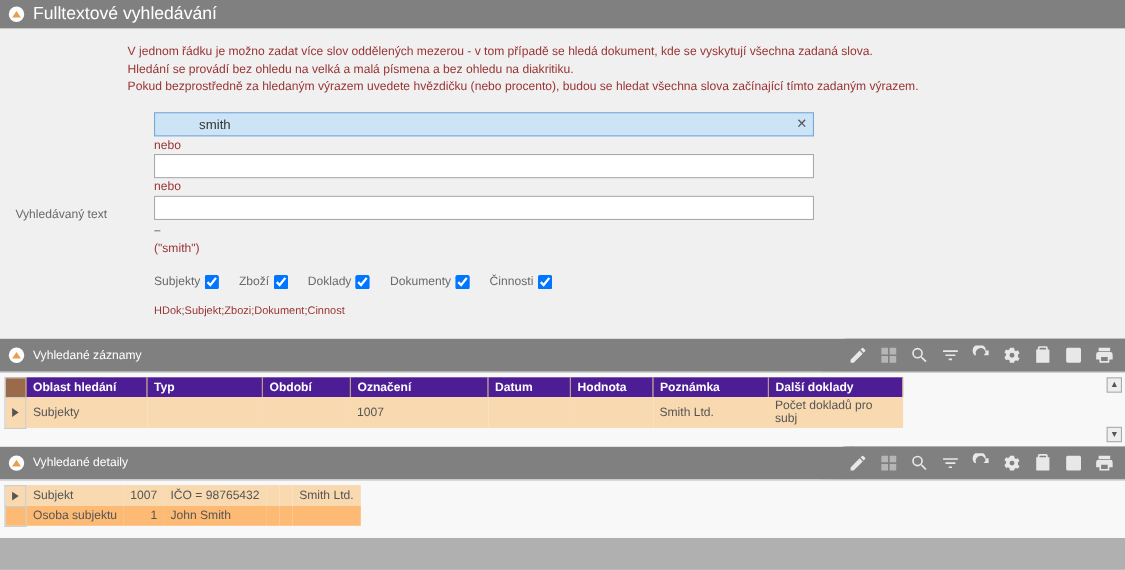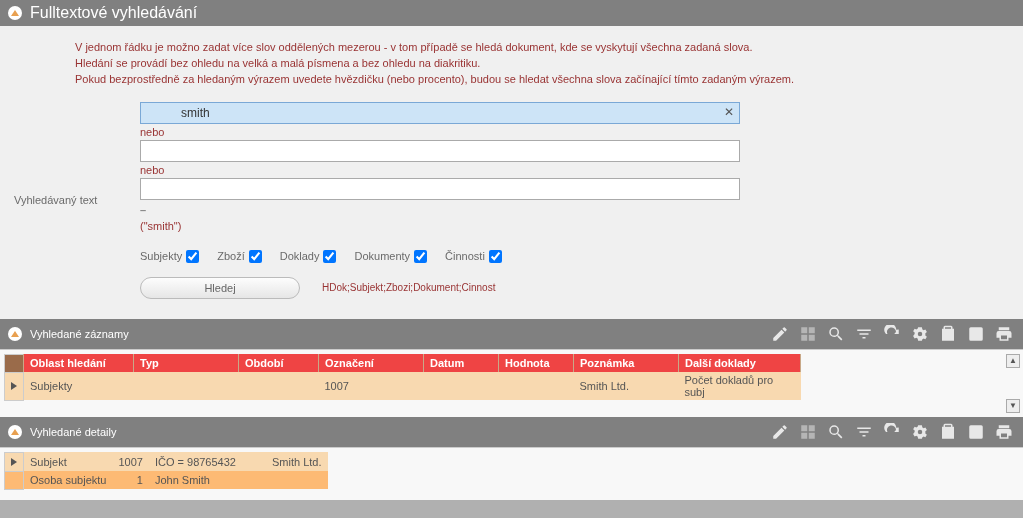--- a/index.html
+++ b/index.html
@@ -3,21 +3,21 @@
 <meta charset="utf-8">
 <style>
 * { box-sizing: border-box; margin: 0; padding: 0; }
 body { font-family: Tahoma, Arial, sans-serif; font-size: 11px; color: #5a5a5a; background: #b0b0b0; width: 1023px; }
 .panel { background: #f0f0f0; }
 .panel-header { background: #808080; color: #fff; padding: 4px 8px; display: flex; align-items: center; height: 26px; }
 .hdr-icon { width: 14px; height: 14px; border-radius: 50%; background: #fff; margin-right: 8px; display: inline-flex; align-items: center; justify-content: center; }
 .hdr-icon::after { content: ""; border-left: 4px solid transparent; border-right: 4px solid transparent; border-bottom: 6px solid #e8a050; }
 .panel-header .title { font-size: 16px; }
 .form-area { padding: 14px 10px 18px 10px; background: #f0f0f0; }
-.help { margin-left: 65px; color: #993333; font-size: 11px; line-height: 1.45; margin-bottom: 14px; max-width: 780px; }
+.help { margin-left: 106px; color: #993333; font-size: 11px; line-height: 1.45; margin-bottom: 14px; max-width: 780px; }
 .row { display: flex; align-items: center; margin-bottom: 2px; }
 .lbl { width: 130px; text-align: left; color: #6a6a6a; font-size: 11px; padding-left: 4px; }
 .field-col { flex: 0 0 600px; }
 .nebo { color: #993333; font-size: 11px; margin: 2px 0 2px 0; }
 .input-wrap { position: relative; }
 .txt { width: 100%; height: 22px; border: 1px solid #aaa; background: #fff; padding: 2px 20px 2px 6px; font-size: 12px; color: #555; }
 .txt.sel { background: #cde4f7; border: 1px solid #7aa8d6; color: #333; padding-left: 40px; }
 .clear-x { position: absolute; right: 4px; top: 3px; width: 14px; height: 14px; color: #555; font-size: 12px; cursor: pointer; text-align: center; line-height: 14px; }
 .dash { color: #888; margin-top: 4px; font-weight: bold; }
 .query-preview { color: #993333; margin-top: 4px; font-size: 11px; }
@@ -32,21 +32,21 @@
 .toolbar-header .spacer { flex: 1; }
 .toolbar { display: flex; align-items: center; height: 30px; background: #808080; border-top-left-radius: 15px; padding: 0 10px; gap: 10px; position: relative; }
 .toolbar::before { content:""; position:absolute; left:-14px; top:0; width:28px; height:30px; background:#808080; border-top-left-radius: 22px; }
 .tool-icon { width: 18px; height: 18px; color: #eee; display: inline-flex; align-items: center; justify-content: center; cursor: pointer; position: relative; z-index: 1; }
 .tool-icon svg { width: 18px; height: 18px; fill: #e8e8e8; }
 .tool-icon.dim svg { fill: #b5b5b5; }
 .grid-wrap { background: #f8f8f8; border-top: 1px solid #ccc; padding: 4px 4px 10px 4px; position: relative; }
 .grid-scroll { position: absolute; right: 2px; top: 4px; bottom: 4px; width: 16px; display: flex; flex-direction: column; justify-content: space-between; align-items: center; }
 .grid-scroll .arr { width: 14px; height: 14px; background: #eee; border: 1px solid #aaa; font-size: 8px; line-height: 12px; text-align: center; color: #555; cursor: pointer; }
 table.grid { border-collapse: collapse; }
-table.grid th { background: #ef4444; color: #fff; font-weight: bold; font-size: 11px; text-align: left; padding: 2px 6px; border-right: 1px solid #c8a888; height: 18px; }
+table.grid th { background: #4c1d95; color: #fff; font-weight: bold; font-size: 11px; text-align: left; padding: 2px 6px; border-right: 1px solid #c8a888; height: 18px; }
 table.grid td { font-size: 11px; padding: 2px 6px; height: 18px; color: #555; }
 tr.row-orange td { background: #f8d9b0; }
 tr.row-white td { background: #fdba74; }
 .rowmark { width: 12px; background: #e8e8e8; border: 1px solid #ccc; }
 .rowmark .tri { width: 0; height: 0; border-top: 4px solid transparent; border-bottom: 4px solid transparent; border-left: 6px solid #555; margin: 3px auto; }
 </style>
 </head>
 <body>
 
 <div class="panel">
@@ -96,21 +96,20 @@
               <span>Dokumenty</span> 
               <input type="checkbox" checked="" style="">
             </label>
           <label>
               <span>Činnosti</span> 
               <input type="checkbox" checked="" style="">
             </label>
         </div>
 
         <div class="action-row">
-          <button class="btn-search">Hledej</button>
           <span class="search-scope">HDok;Subjekt;Zbozi;Dokument;Cinnost</span>
         </div>
       </div>
     </div>
   </div>
 </div>
 
 <div class="panel">
   <div class="toolbar-header">
     <div class="left">
@@ -167,21 +166,21 @@
     </div>
   </div>
   <div class="grid-wrap" style="min-height:68px;">
     <table class="grid">
       <tbody>
           <tr>
         <th class="rowmark" style="width:12px;background:#9a6b4a;"></th>
         <th style="width:110px">Oblast hledání</th>
         <th style="width:105px">Typ</th>
         <th style="width:80px">Období</th>
-        <th style="width:105px">Označení</th>
+        <th style="width:125px">Označení</th>
         <th style="width:75px">Datum</th>
         <th style="width:75px">Hodnota</th>
         <th style="width:105px">Poznámka</th>
         <th style="width:122px">Další doklady</th>
       </tr>
       <tr class="row-orange">
         <td class="rowmark">
               <div class="tri"></div>
             </td>
         <td>Subjekty</td>

